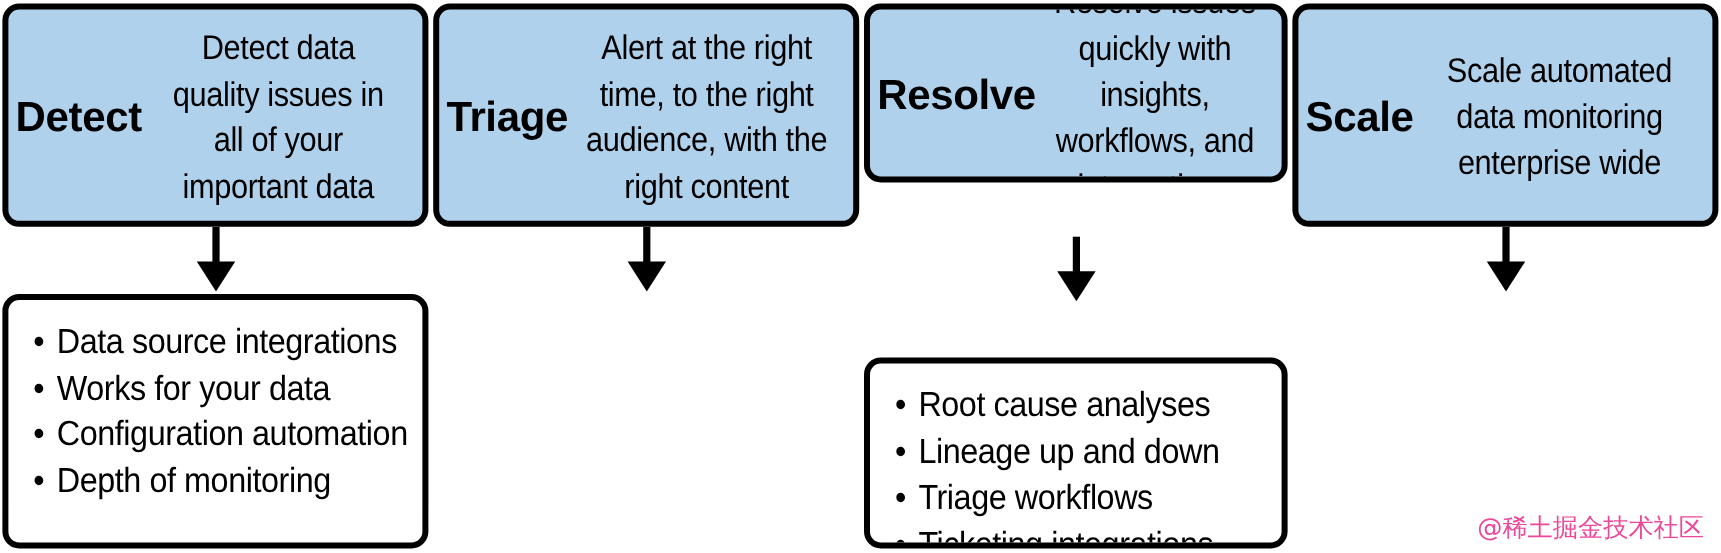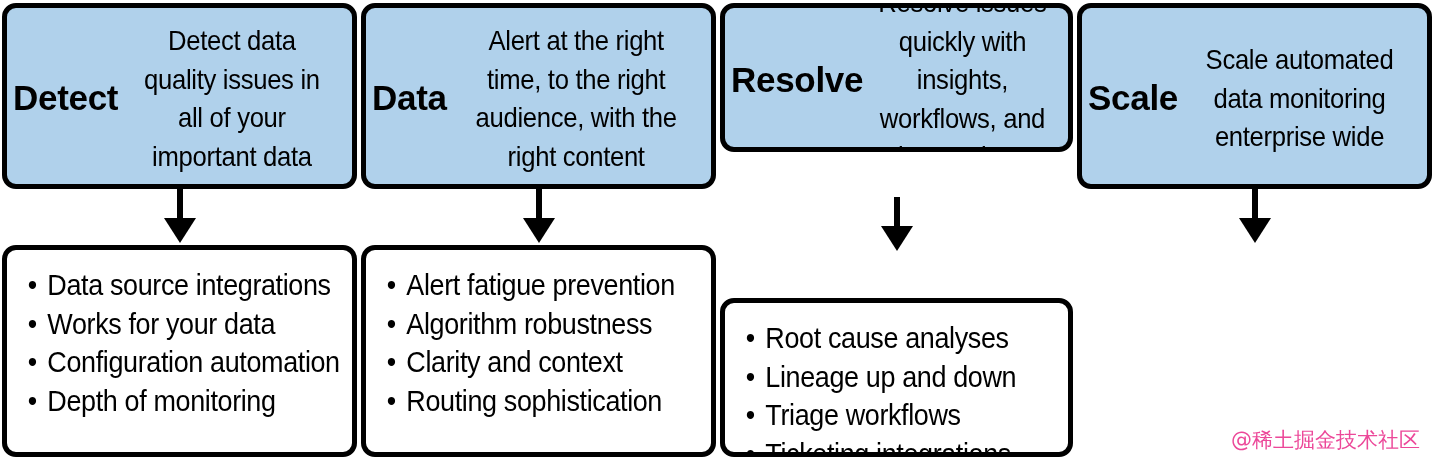--- a/index.html
+++ b/index.html
@@ -166,36 +166,28 @@
           <li class="bullet-item">Data source integrations</li>
           <li class="bullet-item">Works for your data</li>
           <li class="bullet-item">Configuration automation</li>
           <li class="bullet-item">Depth of monitoring</li>
         </ul>
       </div>
     </div>
 
     <div class="column col-1">
       <div class="header-card">
-        <div class="card-title">Data</div>
+        <div class="card-title">Triage</div>
         <div class="card-subtitle">Alert at the right time, to the right audience, with the right content</div>
       </div>
       <div class="arrow-zone">
         <svg class="arrow-svg" width="44" height="56" viewBox="0 0 44 56">
           <rect x="19" y="0" width="6" height="32" fill="#000000"></rect>
           <polygon points="6,29 38,29 22,54" fill="#000000"></polygon>
         </svg>
-      </div>
-      <div class="list-card">
-        <ul class="bullet-list">
-          <li class="bullet-item">Alert fatigue prevention</li>
-          <li class="bullet-item">Algorithm robustness</li>
-          <li class="bullet-item">Clarity and context</li>
-          <li class="bullet-item">Routing sophistication</li>
-        </ul>
       </div>
     </div>
 
     <div class="column col-2">
       <div class="header-card">
         <div class="card-title">Resolve</div>
         <div class="card-subtitle">Resolve issues quickly with insights, workflows, and integrations</div>
       </div>
       <div class="arrow-zone">
         <svg class="arrow-svg" width="44" height="56" viewBox="0 0 44 56">

